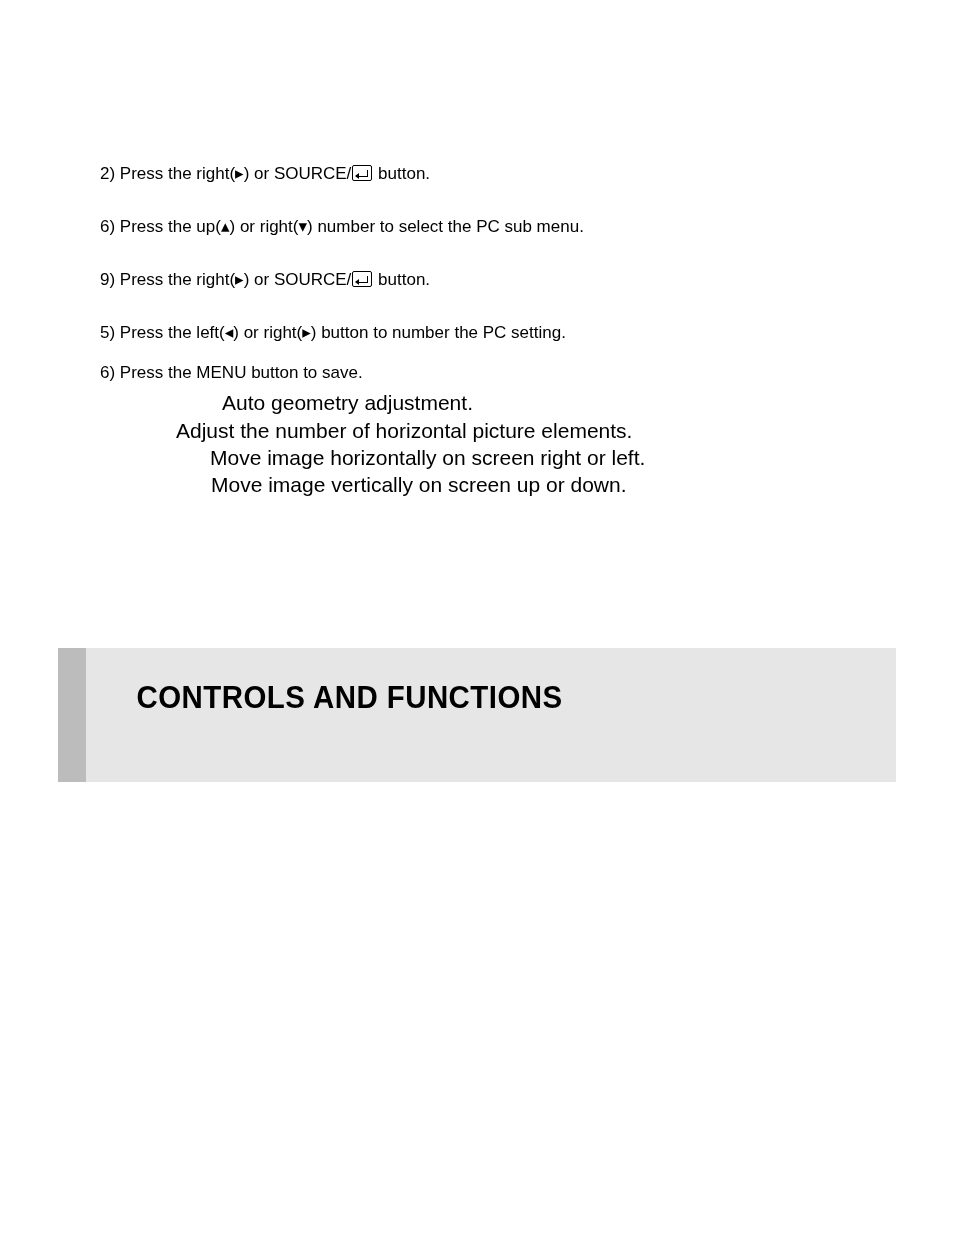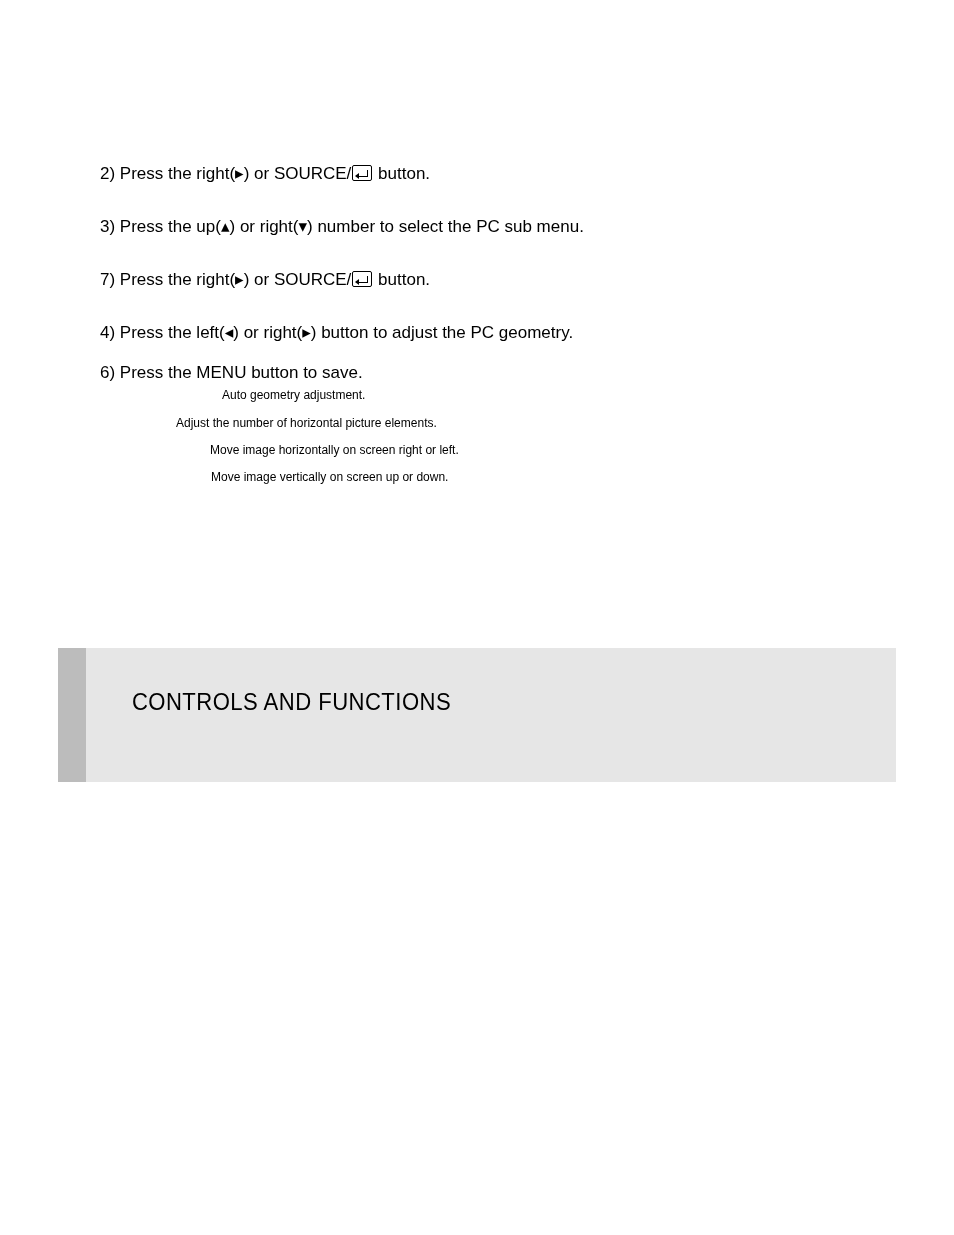--- a/index.html
+++ b/index.html
@@ -22,21 +22,21 @@
   }
   .step {
     font-size: 17px;
     line-height: 1.3;
     margin-bottom: 32px;
   }
   .step-last {
     margin-bottom: 8px;
   }
   .desc {
-    font-size: 12px;
+    font-size: 21px;
     line-height: 1.6;
   }
   .enter-glyph {
     display: inline-block;
     width: 18px;
     height: 14px;
     border: 1.5px solid #000;
     border-radius: 2px;
     position: relative;
     vertical-align: -2px;
@@ -76,51 +76,51 @@
     width: 28px;
     height: 134px;
     background: #bcbcbc;
   }
   .banner-title {
     position: absolute;
     left: 60px;
     top: 50%;
     transform: translateY(-47%);
     font-family: Arial, Helvetica, sans-serif;
-    font-weight: 400;
-    font-size: 24px;
+    font-weight: 700;
+    font-size: 32px;
     letter-spacing: 0.5px;
     color: #000;
     font-stretch: condensed;
     transform-origin: left center;
   }
   .banner-title .scaled {
     display: inline-block;
     transform: scaleX(0.92) translateY(-50%);
   }
 </style>
 </head>
 <body>
 
 <div class="page">
 
   <div class="content step" style="top:163px">
     <span>2) Press the right(</span><span>▸</span><span>) or SOURCE/</span><span class="enter-glyph"></span><span>  button.</span>
   </div>
 
   <div class="content step" style="top:216px">
-    <span>3) Press the up(</span><span>▴</span><span>) or right(</span><span>▾</span><span>) number to select the PC sub menu.</span>
+    <span>6) Press the up(</span><span>▴</span><span>) or right(</span><span>▾</span><span>) number to select the PC sub menu.</span>
   </div>
 
   <div class="content step" style="top:269px">
-    <span>7) Press the right(</span><span>▸</span><span>) or SOURCE/</span><span class="enter-glyph"></span><span>  button.</span>
+    <span>9) Press the right(</span><span>▸</span><span>) or SOURCE/</span><span class="enter-glyph"></span><span>  button.</span>
   </div>
 
   <div class="content step" style="top:322px">
-    <span>4) Press the left(</span><span>◂</span><span>) or right(</span><span>▸</span><span>) button to adjust the PC geometry.</span>
+    <span>5) Press the left(</span><span>◂</span><span>) or right(</span><span>▸</span><span>) button to number the PC setting.</span>
   </div>
 
   <div class="content step step-last" style="top:362px">
     <span>6) Press the MENU button to save.</span>
   </div>
 
   <div class="content desc" style="top:386px; left:222px">Auto geometry adjustment.</div>
   <div class="content desc" style="top:414px; left:176px">Adjust the number of horizontal picture elements.</div>
   <div class="content desc" style="top:441px; left:210px">Move image horizontally on screen right or left.</div>
   <div class="content desc" style="top:468px; left:211px">Move image vertically on screen up or down.</div>

